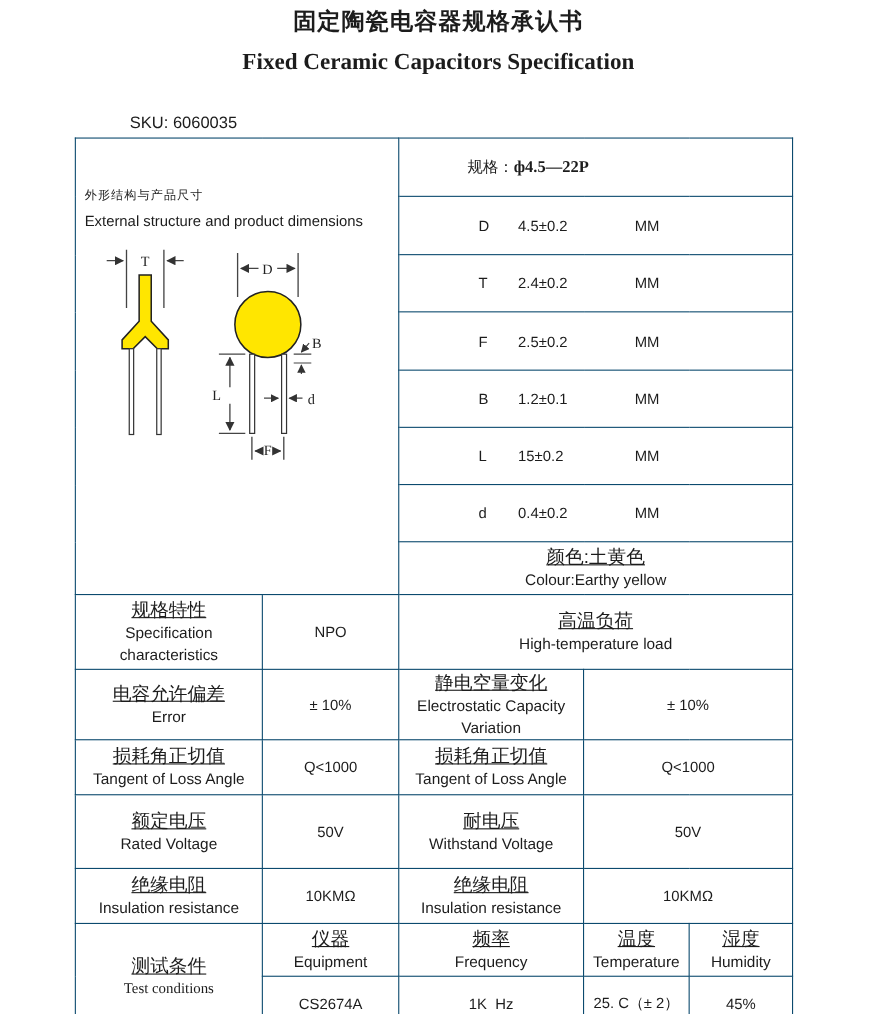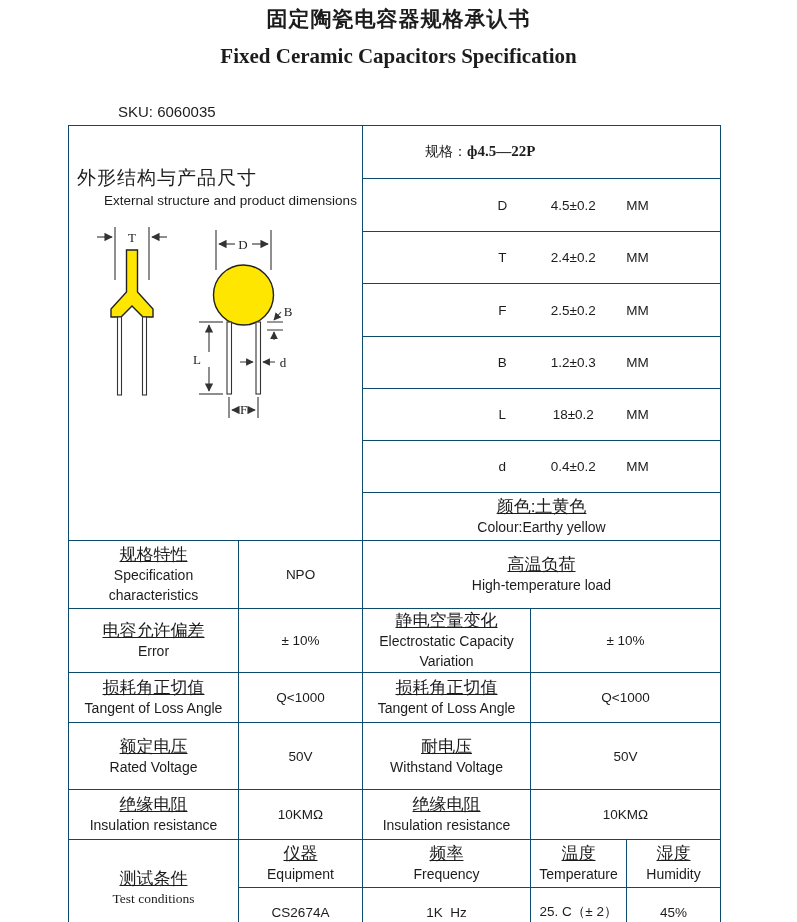--- a/index.html
+++ b/index.html
@@ -31,31 +31,31 @@
   }
   .zh{font-size:17px;line-height:21px;text-decoration:underline;}
   .en{font-size:14px;line-height:20px;}
   .en-serif{font-family:"Liberation Serif",serif;font-size:13.5px;}
   .val{font-size:13.5px;}
   .pre{white-space:pre-wrap;}
 
   
   .structure-cell{vertical-align:top;text-align:left;}
   .struct-labels{padding:40px 0 0 8px;}
-  .struct-zh{font-size:19px;line-height:24px;letter-spacing:1px;}
-  .struct-en{font-size:13.5px;line-height:22px;margin-left:27px;}
+  .struct-zh{font-size:11px;line-height:24px;letter-spacing:1px;}
+  .struct-en{font-size:13.5px;line-height:22px;}
   .diagram-wrap{margin:10px 0 0 16px;}
 
   
   .spec-header-cell{text-align:left;padding-left:62px;font-size:14px;}
   .spec-header-cell .spec-val{
     font-family:"Liberation Serif",serif;font-weight:700;font-size:15px;
   }
   
-  .dim-cell{text-align:center;padding-left:50px;}
+  .dim-cell{text-align:left;padding-left:72px;}
   .dim-sym{display:inline-block;width:36px;font-size:13.5px;}
   .dim-val{display:inline-block;width:106px;font-size:13.5px;}
   .dim-unit{font-size:13.5px;}
 
   svg text{font-family:"Liberation Serif",serif;font-size:13px;fill:#222;}
 </style>
 </head>
 <body>
 
 <div class="title-zh">固定陶瓷电容器规格承认书</div>
@@ -158,26 +158,26 @@
       <span class="dim-sym">T</span><span class="dim-val">2.4±0.2</span><span class="dim-unit">MM</span>
     </td>
   </tr>
   <tr style="height:53px">
     <td colspan="3" class="dim-cell">
       <span class="dim-sym">F</span><span class="dim-val">2.5±0.2</span><span class="dim-unit">MM</span>
     </td>
   </tr>
   <tr style="height:52px">
     <td colspan="3" class="dim-cell">
-      <span class="dim-sym">B</span><span class="dim-val">1.2±0.3</span><span class="dim-unit">MM</span>
-    </td>
-  </tr>
-  <tr style="height:52px">
-    <td colspan="3" class="dim-cell">
-      <span class="dim-sym">L</span><span class="dim-val">18±0.2</span><span class="dim-unit">MM</span>
+      <span class="dim-sym">B</span><span class="dim-val">1.2±0.1</span><span class="dim-unit">MM</span>
+    </td>
+  </tr>
+  <tr style="height:52px">
+    <td colspan="3" class="dim-cell">
+      <span class="dim-sym">L</span><span class="dim-val">15±0.2</span><span class="dim-unit">MM</span>
     </td>
   </tr>
   <tr style="height:52px">
     <td colspan="3" class="dim-cell">
       <span class="dim-sym">d</span><span class="dim-val">0.4±0.2</span><span class="dim-unit">MM</span>
     </td>
   </tr>
   <tr style="height:48px">
     <td colspan="3">
       <div class="zh">颜色:土黄色</div>

